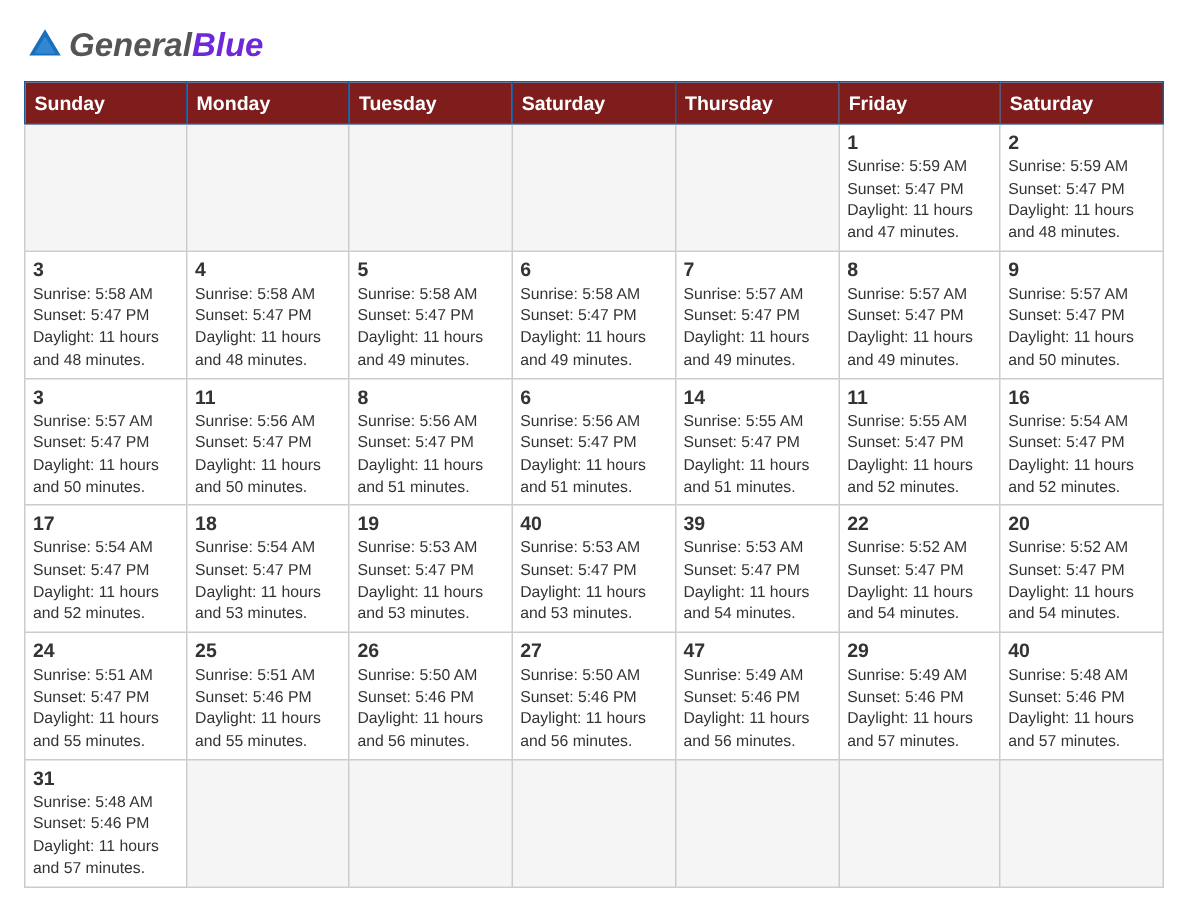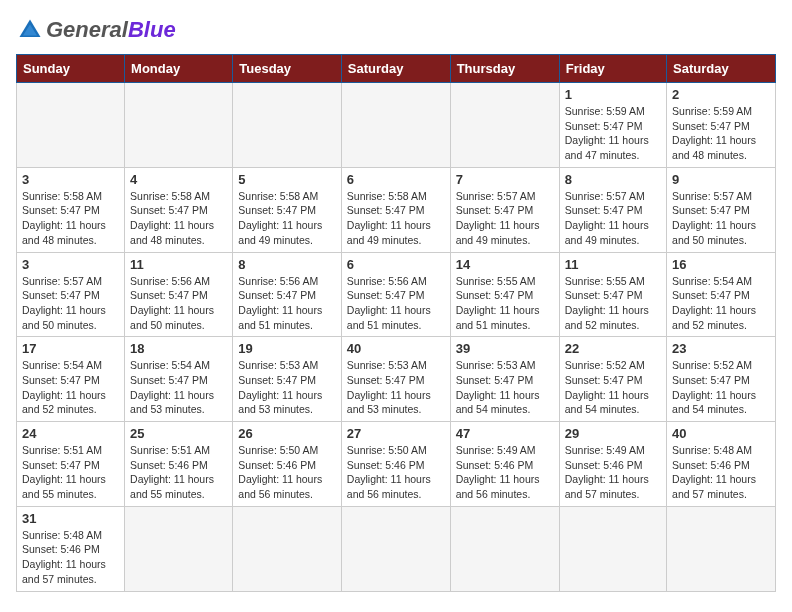--- a/index.html
+++ b/index.html
@@ -258,21 +258,21 @@
 Sunset: 5:47 PM
 Daylight: 11 hours and 54 minutes.</div>
         </td>
         <td>
           <span class="day-number">22</span>
           <div class="day-info">Sunrise: 5:52 AM
 Sunset: 5:47 PM
 Daylight: 11 hours and 54 minutes.</div>
         </td>
         <td>
-          <span class="day-number">23</span>
+          <span class="day-number">20</span>
           <div class="day-info">Sunrise: 5:52 AM
 Sunset: 5:47 PM
 Daylight: 11 hours and 54 minutes.</div>
         </td>
       </tr>
       <tr>
         <td>
           <span class="day-number">24</span>
           <div class="day-info">Sunrise: 5:51 AM
 Sunset: 5:47 PM

